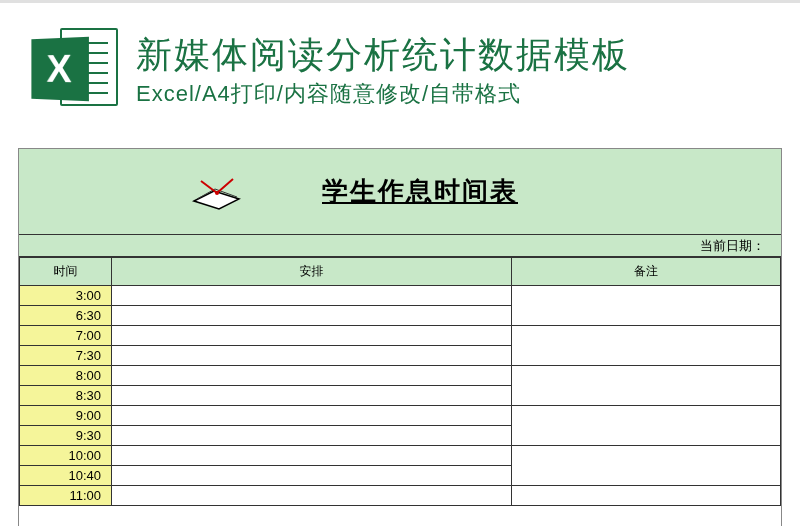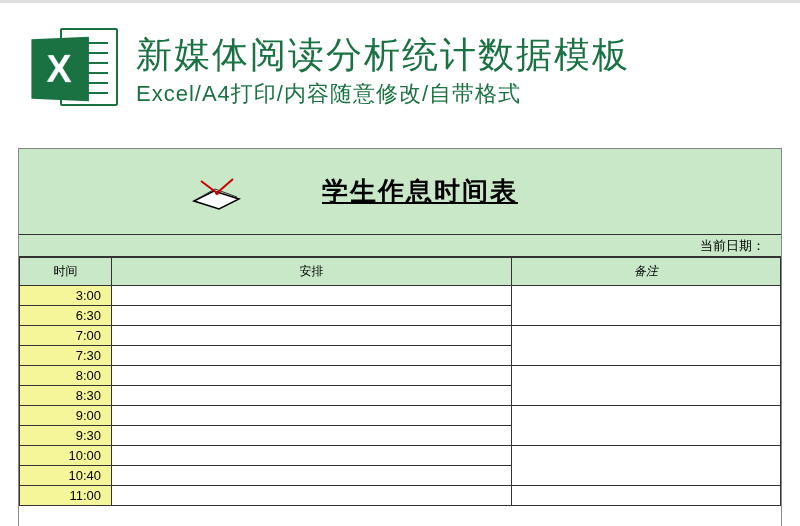--- a/index.html
+++ b/index.html
@@ -156,21 +156,21 @@
       border: 1px solid #333;
       padding: 5px 20px;
       font-size: 12px;
       font-weight: normal;
       color: #000;
       text-align: center;
       height: 26px;
     }
     thead th:nth-child(1) { width: 92px; }
     thead th:nth-child(2) { width: 400px; }
-    thead th:nth-child(3) { width: auto; font-style: italic; }
+    thead th:nth-child(3) { width: auto; }
     tbody td {
       border: 1px solid #333;
       padding: 1px 6px;
       font-size: 13px;
       height: 19px;
       line-height: 17px;
     }
     .time-cell {
       background: #f5f59a;
       text-align: right;

